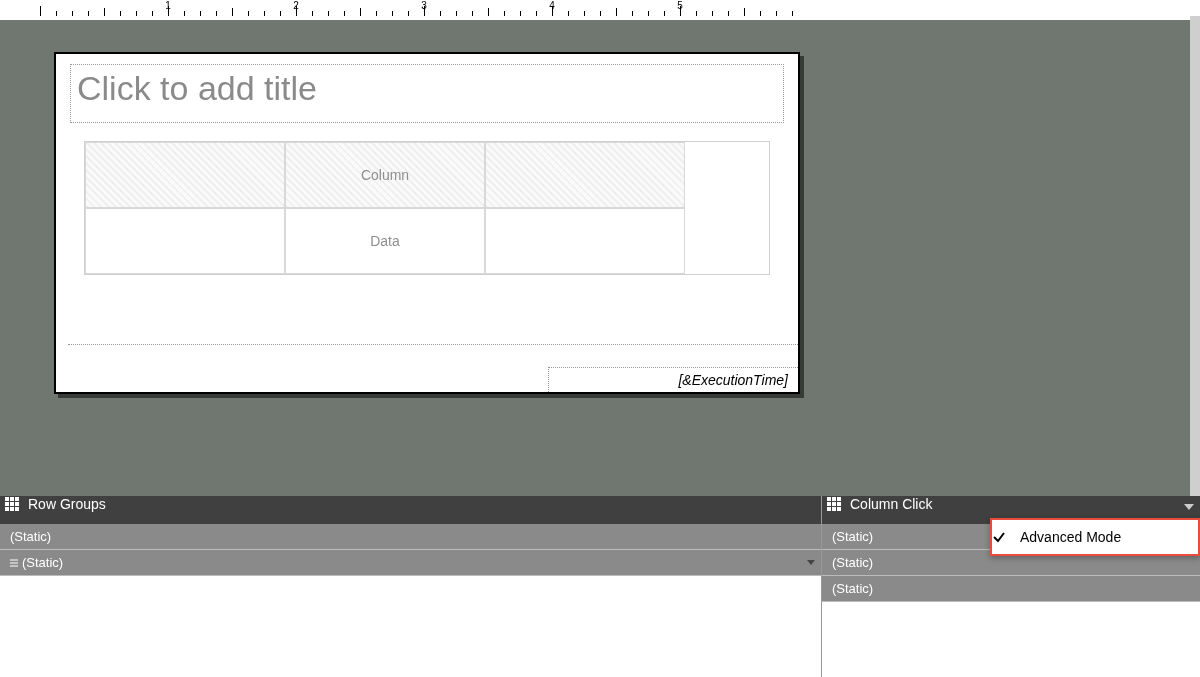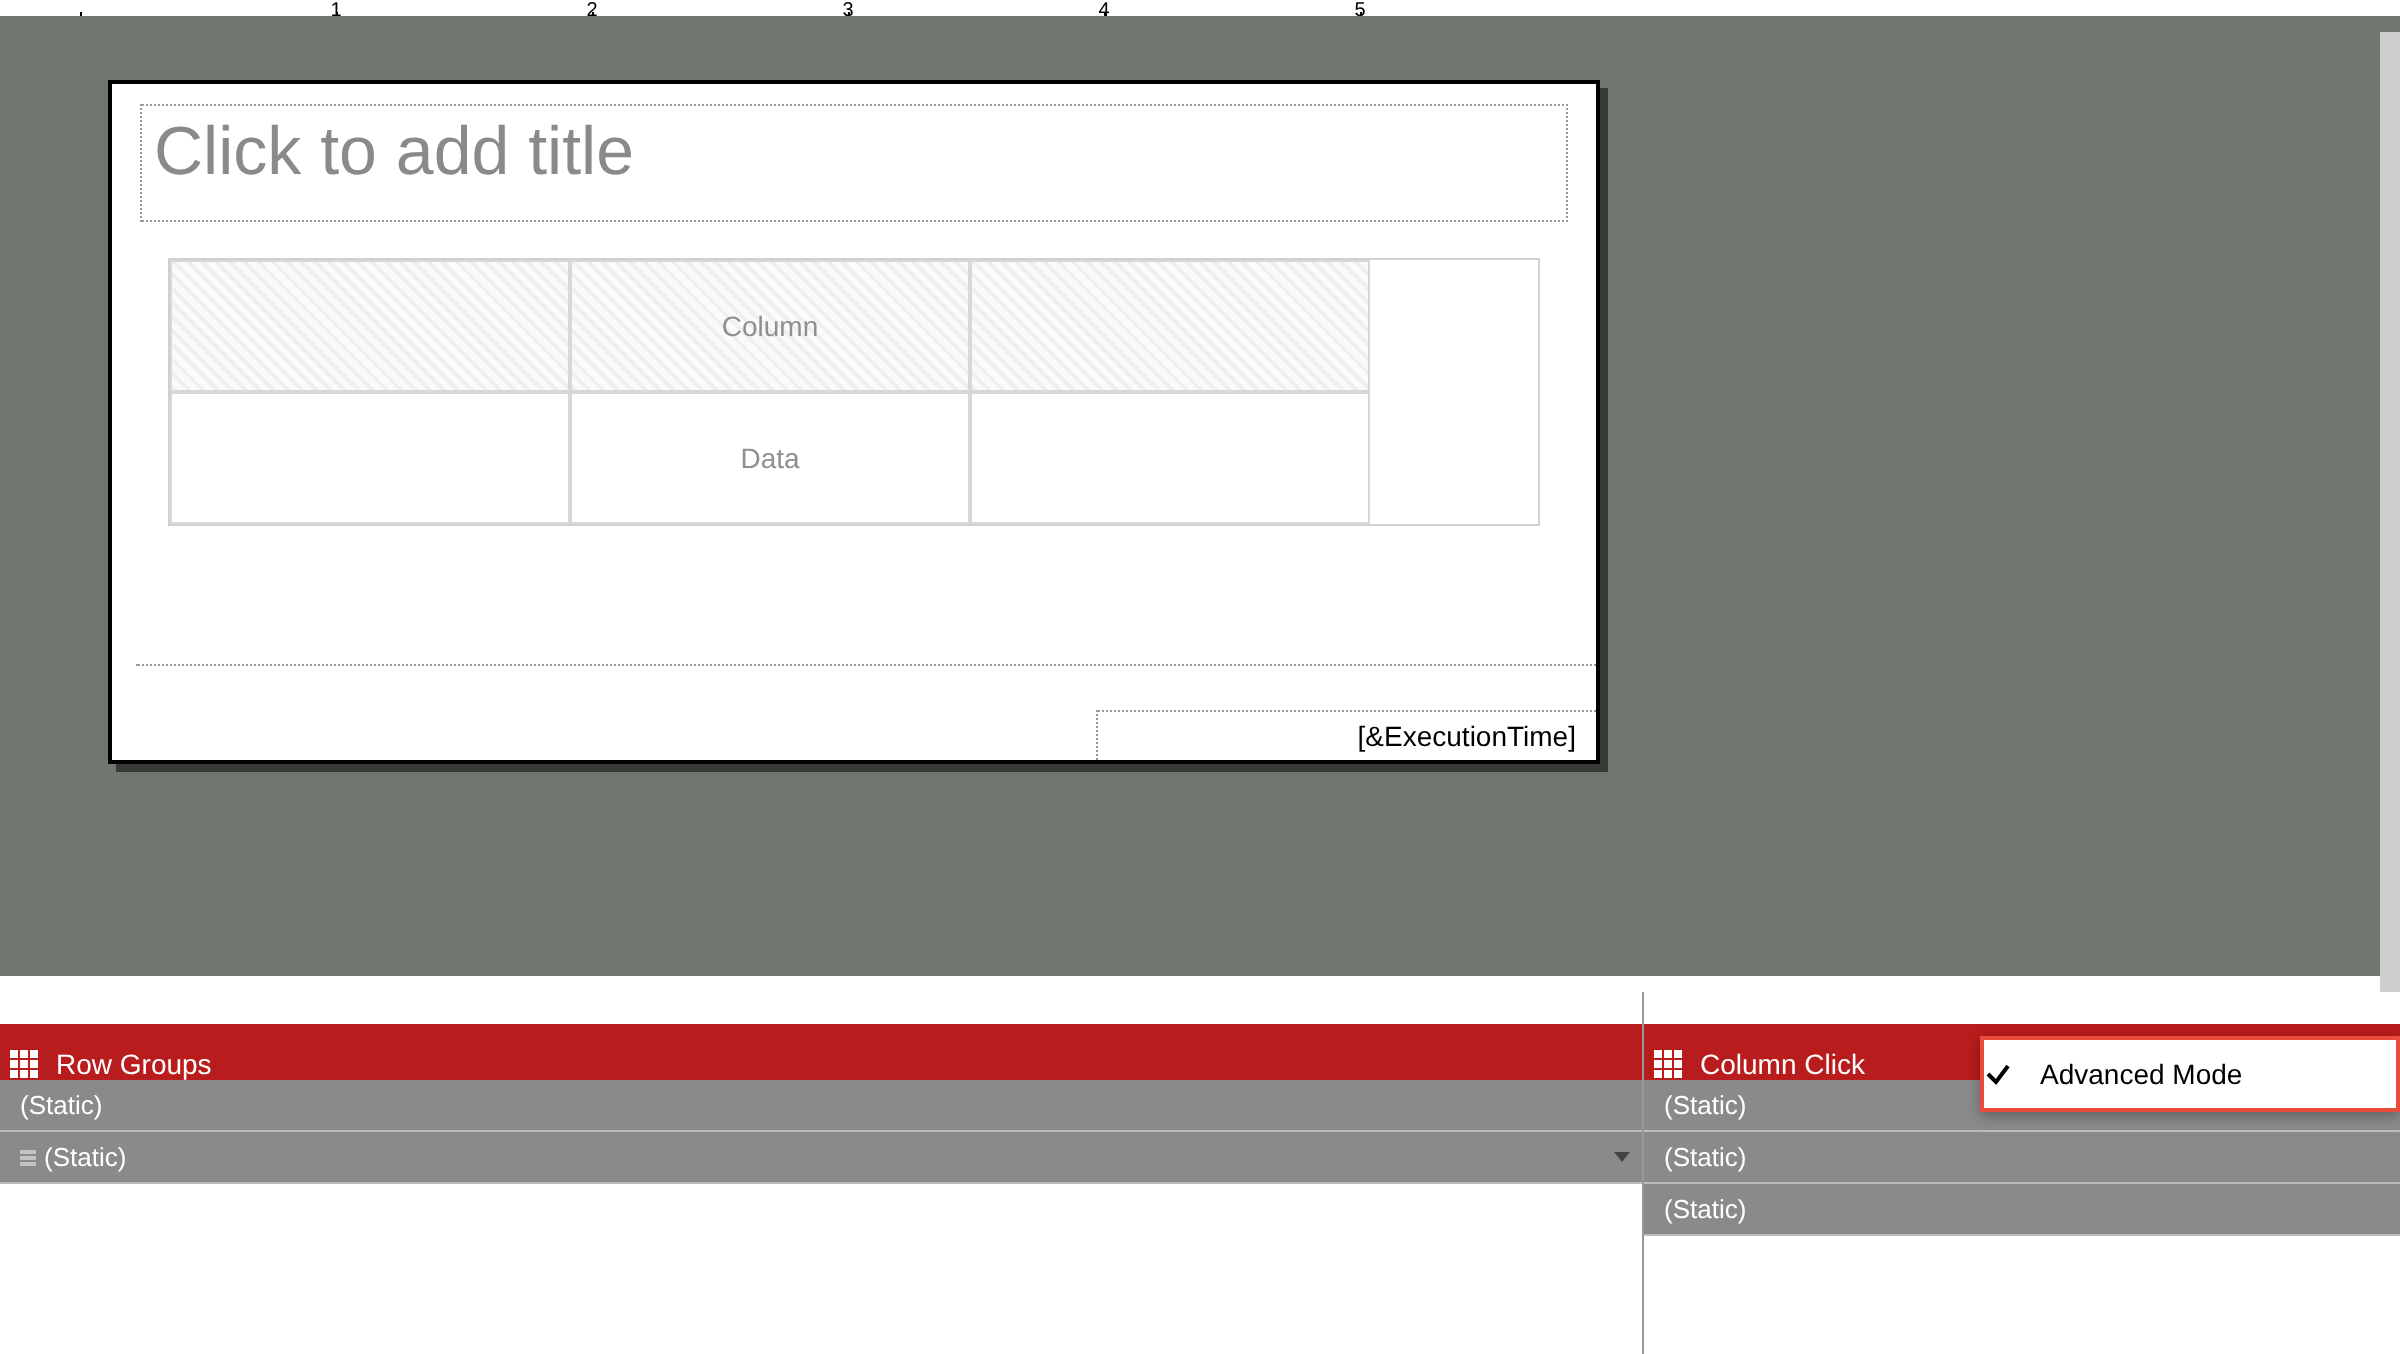--- a/index.html
+++ b/index.html
@@ -30,21 +30,21 @@
   .v-ruler .tick.major { width: 10px; }
   .v-ruler .num {
     position: absolute; left: 0;
     transform: translateY(-50%) rotate(-90deg);
     transform-origin: center;
     font-size: 10px;
   }
 
   
   .design-surface {
-    position: absolute; left: 0; top: 8px; width: 1200px; height: 480px;
+    position: absolute; left: 0; top: 20px; width: 1200px; height: 480px;
     background: #bef264;
   }
   .design-surface .surface-bg {
     position: absolute; left: 24px; top: 0; width: 1176px; height: 480px;
     background: #6f7770;
   }
   .design-surface .left-gutter {
     position: absolute; left: 0; top: 0; width: 24px; height: 480px;
     background: #6f7770;
   }
@@ -71,20 +71,21 @@
     grid-template-rows: 66px 66px;
   }
   .tablix .cell {
     border: 1px solid #d8d8d8;
     display: flex; align-items: center; justify-content: center;
     font-size: 14px; color: #8f8f8f;
   }
   .page-footer {
     position: absolute; left: 12px; right: 0; bottom: 0;
     border-top: 1px dotted #999;
+    font-style: italic;
   }
   .exec-time-box {
     position: absolute; right: 0; bottom: 0;
     border: 1px dotted #999;
     border-bottom: none; border-right: none;
     padding: 4px 10px;
     font-size: 14px;
     background: #fff;
     width: 250px;
     text-align: right;
@@ -94,27 +95,26 @@
   .group-panes {
     position: absolute; left: 0; top: 496px; width: 1200px; height: 181px;
     display: flex;
     background: #fff;
   }
   .pane { display: flex; flex-direction: column; }
   .pane.row-pane { width: 822px; border-right: 1px solid #999; }
   .pane.col-pane { flex: 1; position: relative; }
 
   .pane-header {
-    background: #b91c1c; color: #fff;
+    background: #404040; color: #fff;
     height: 28px;
-    display: flex; align-items: flex-end;
+    display: flex; align-items: flex-start;
     font-size: 14px;
     padding-left: 4px;
     position: relative;
-    margin-top: 16px;
   }
   .pane-header .grid-icon {
     width: 16px; height: 16px; margin-right: 8px;
     display: inline-block;
   }
   .pane-header .grid-icon svg { display: block; }
 
   .pane-header .dropdown-arrow {
     position: absolute; right: 6px; top: 8px;
     width: 0; height: 0;

